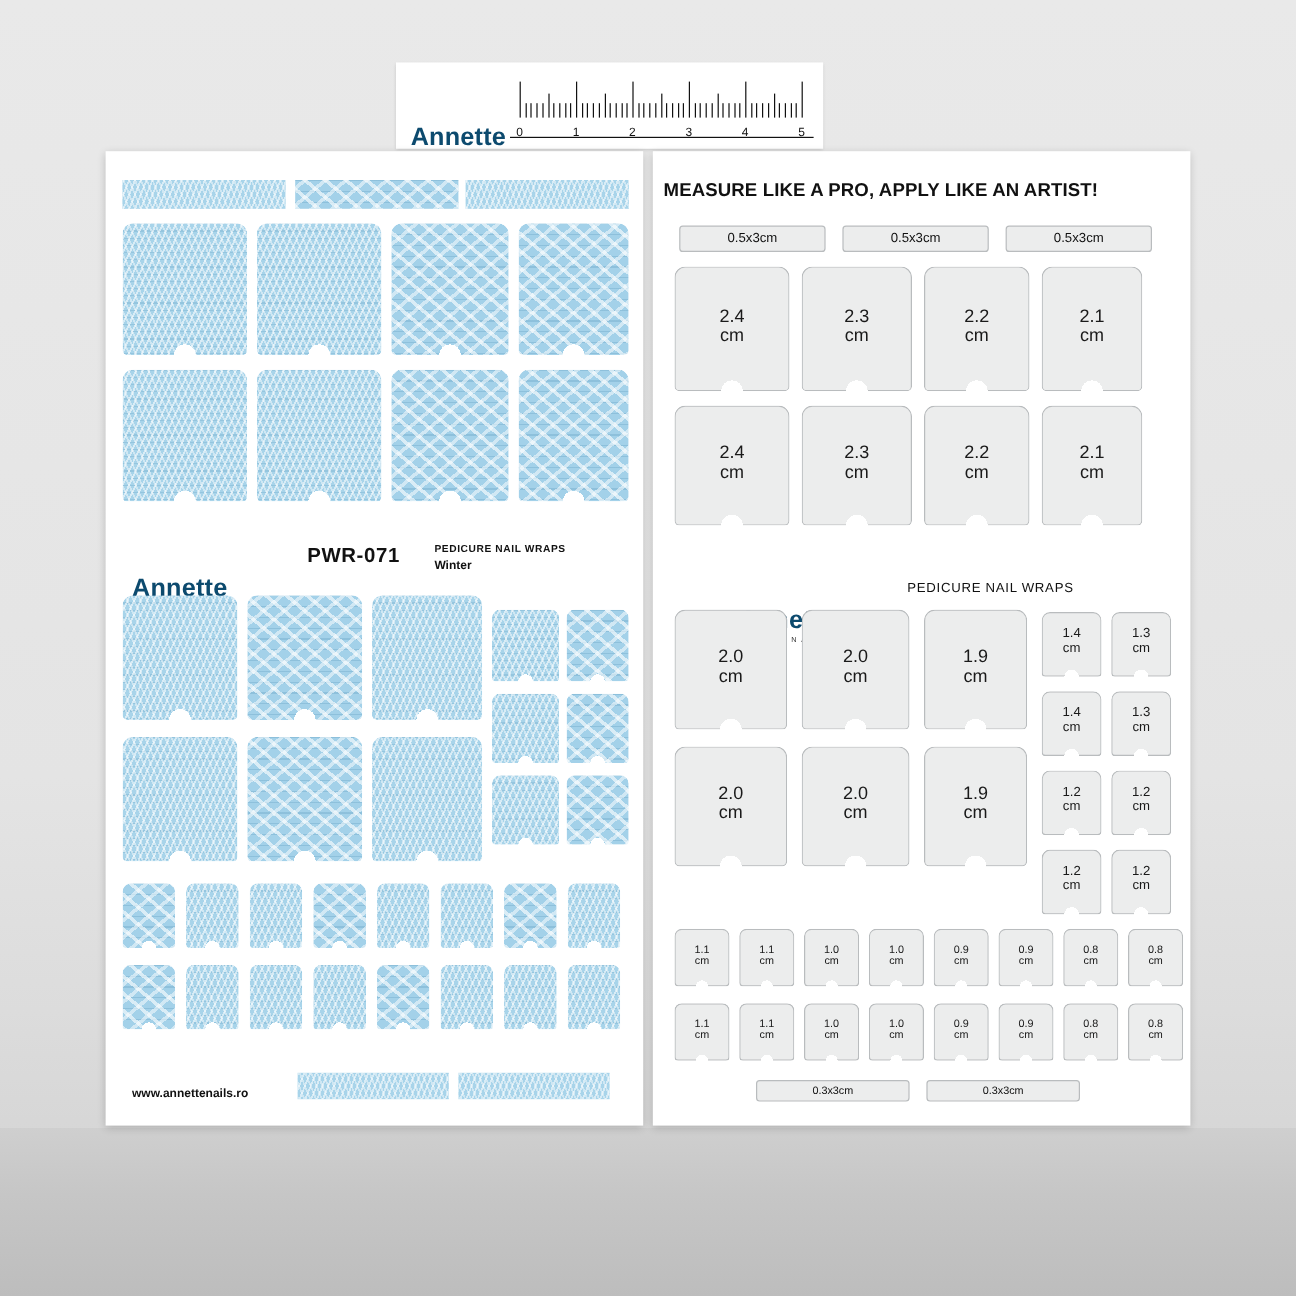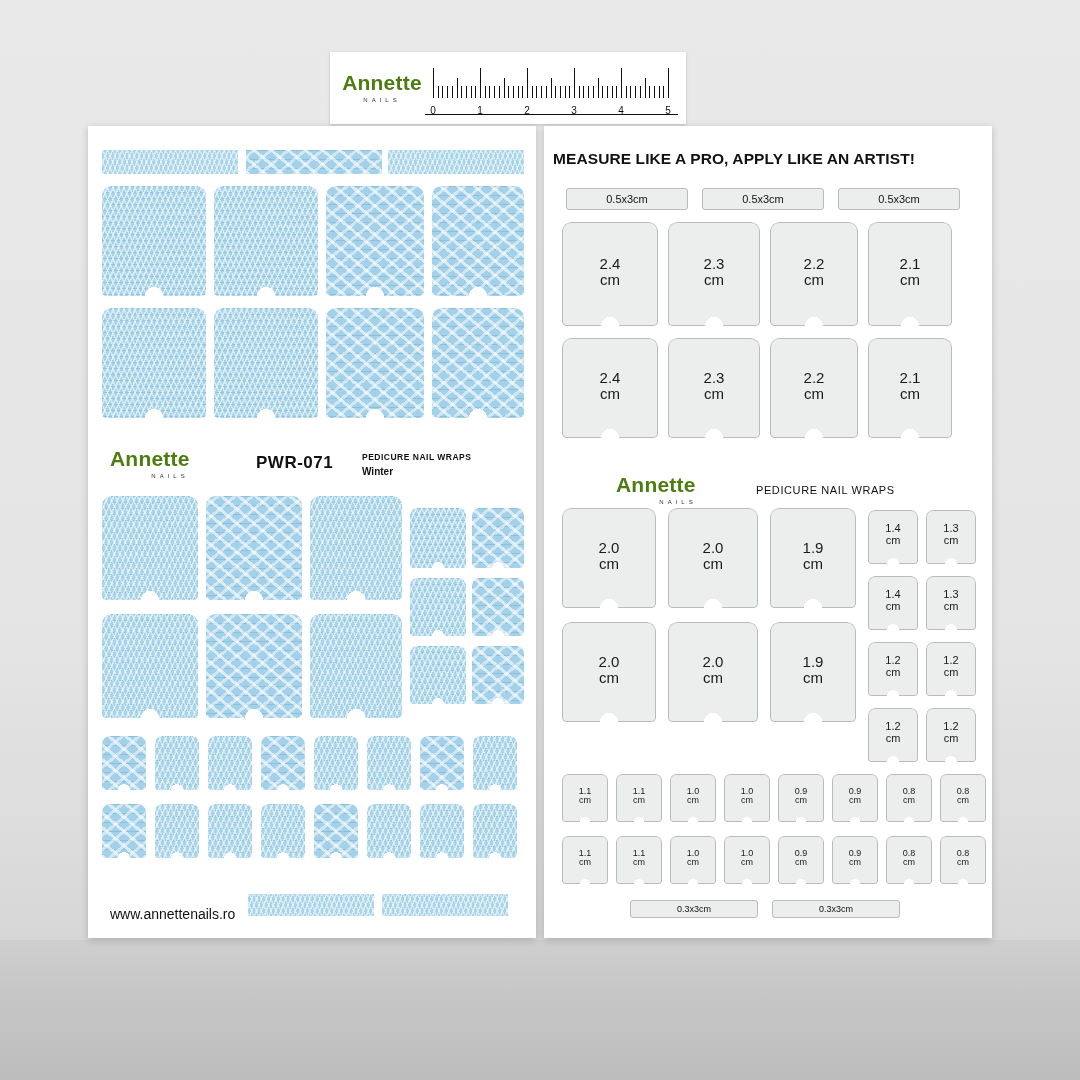--- a/index.html
+++ b/index.html
@@ -172,23 +172,24 @@
     mask-image: radial-gradient(circle at 50% 100%, rgba(0,0,0,0) 0 5px, #000 5px);
     font-size: 9px;
   }
   .onail .lbl { display: block; padding-bottom: 4px; }
 
   
   .brand-block { position: absolute; }
   .brand-block .bname {
     font-size: 21px;
     font-weight: bold;
-    color: #4d7c0f;
+    color: #0c4a6e;
     letter-spacing: 0.2px;
     line-height: 1;
+    margin-top: 32px;
   }
   .brand-block .bsub {
     font-size: 6px;
     letter-spacing: 4px;
     color: #333;
     margin-top: 4px;
     text-align: center;
   }
   .code {
     position: absolute;
@@ -205,22 +206,23 @@
     letter-spacing: 0.5px;
   }
   .variant {
     position: absolute;
     font-size: 10px;
     font-weight: bold;
     color: #111;
   }
   .url {
     position: absolute;
-    font-size: 14px;
-    color: #111;
+    font-size: 10px;
+    color: #111;
+    font-weight: bold;
   }
   .headline {
     position: absolute;
     font-size: 15.5px;
     font-weight: bold;
     color: #111;
     letter-spacing: 0.1px;
     text-align: center;
   }
   .sizebox {

